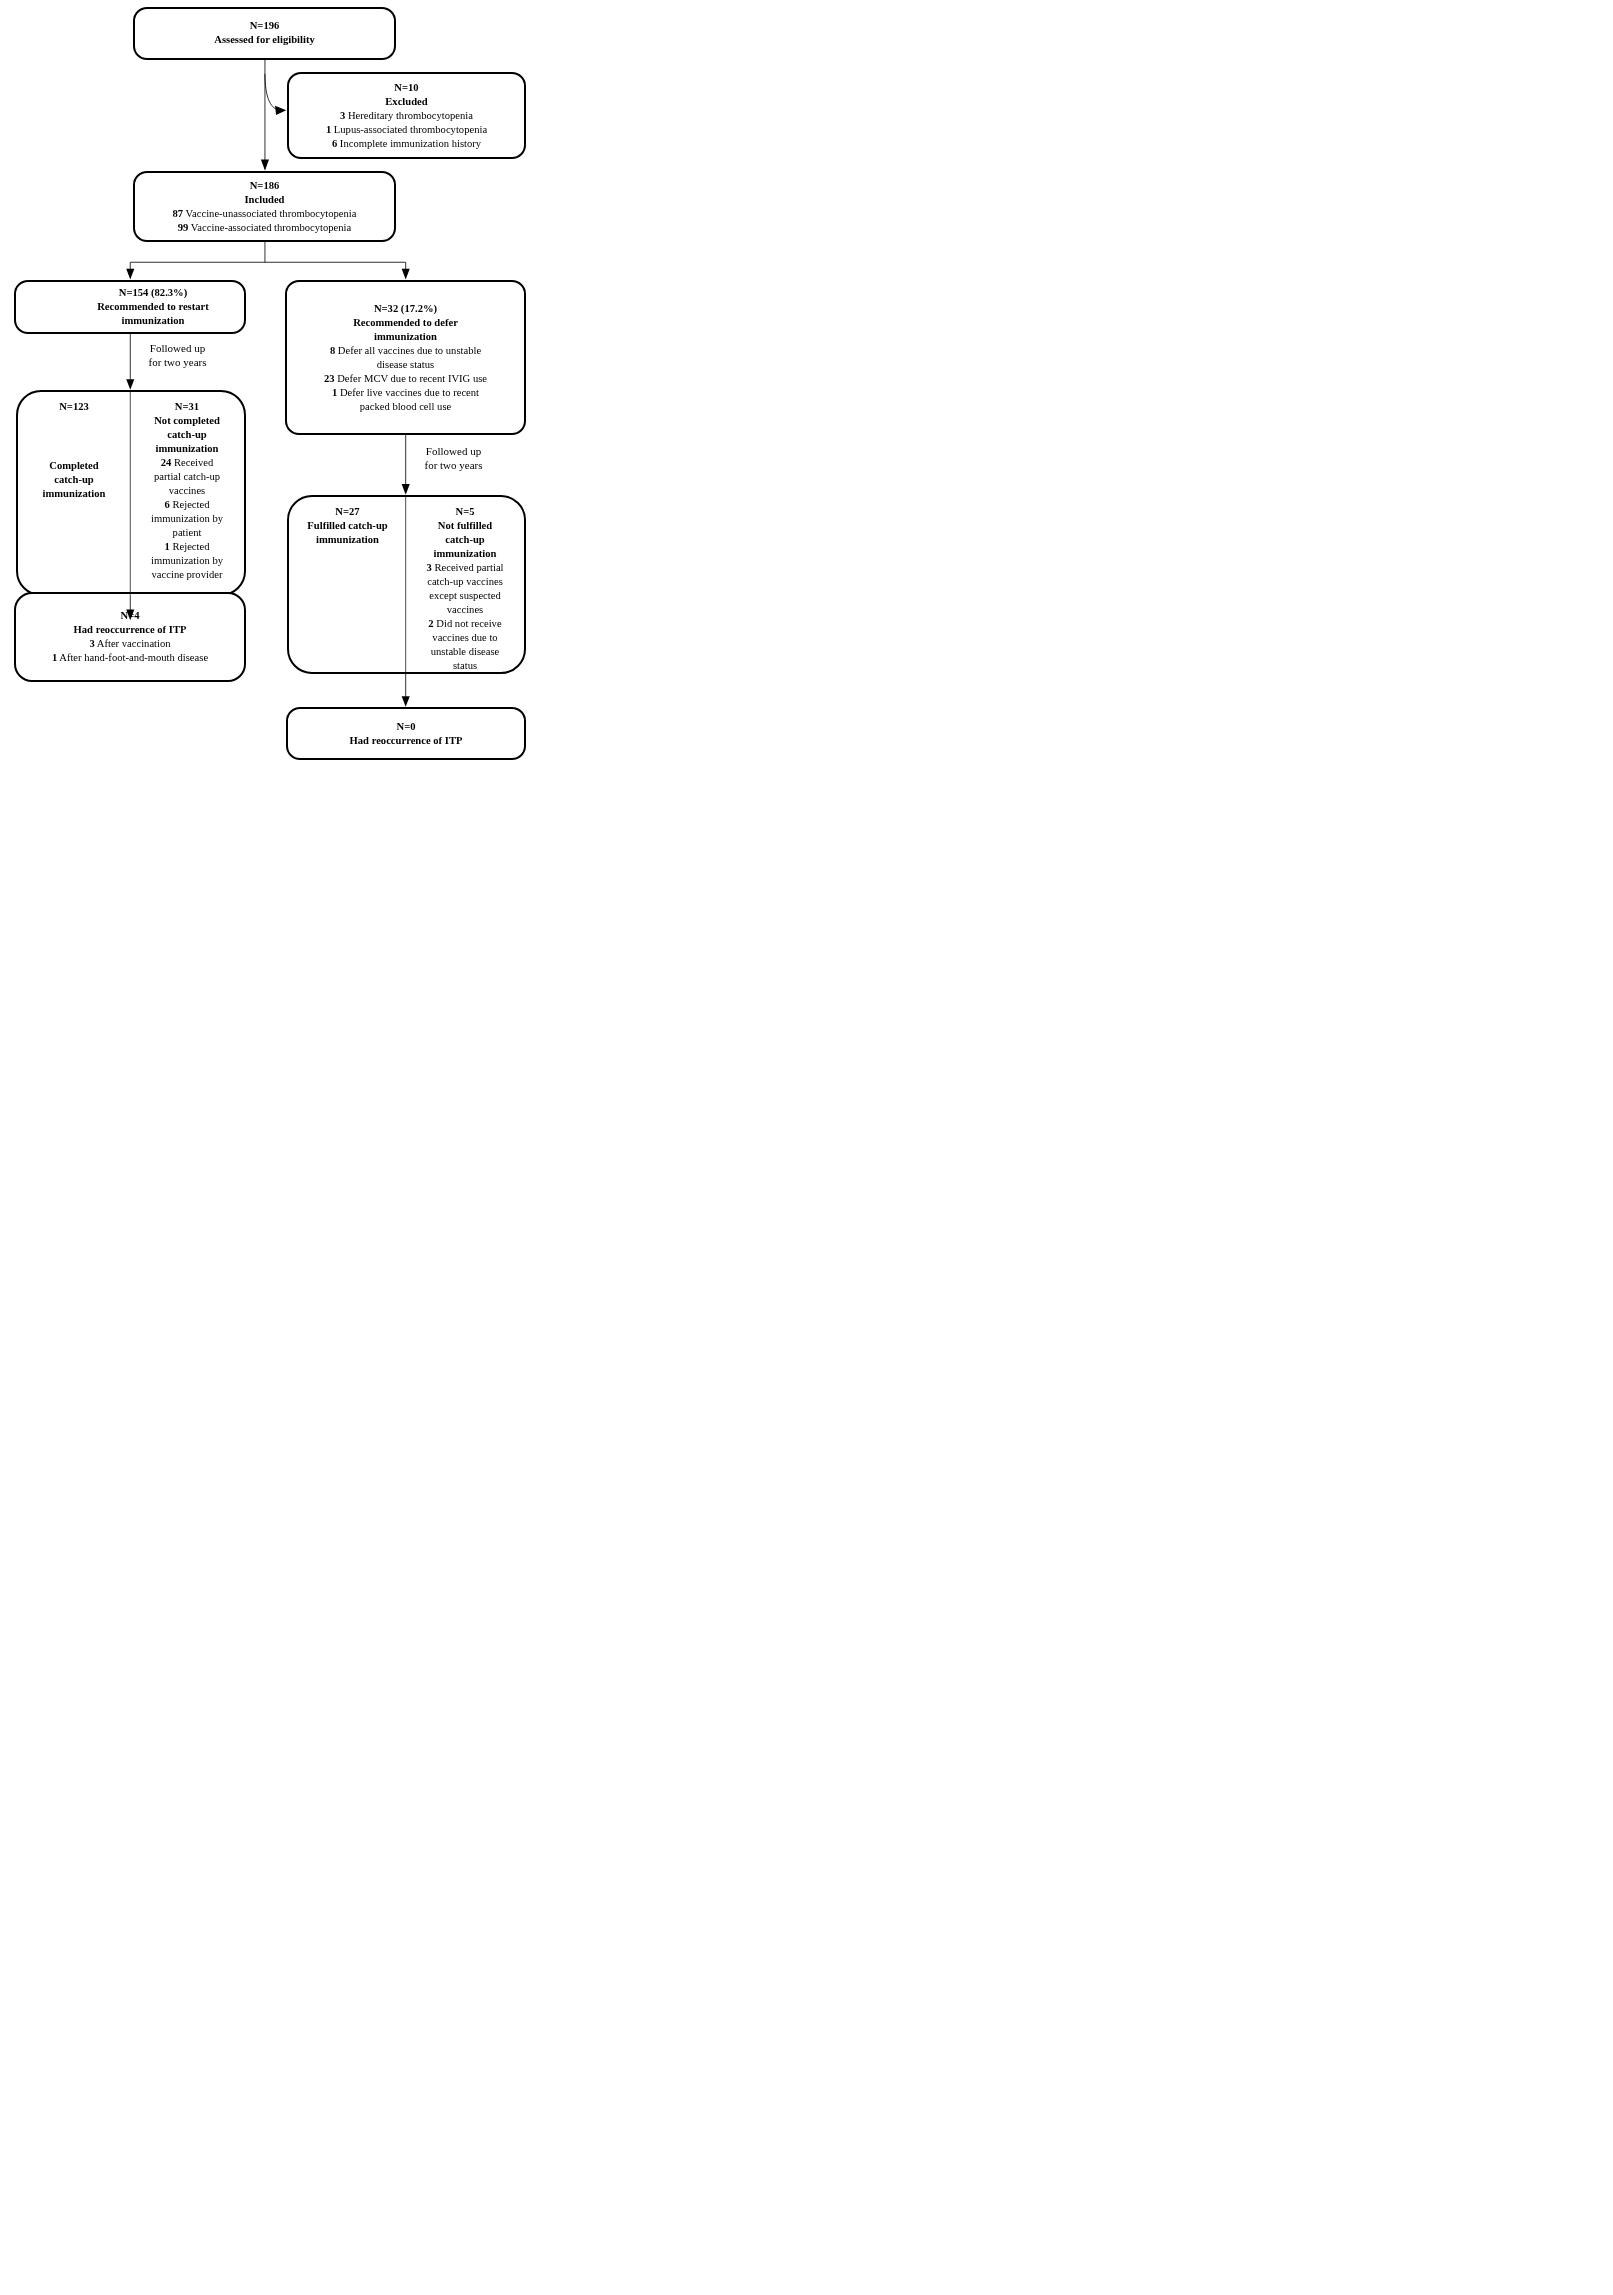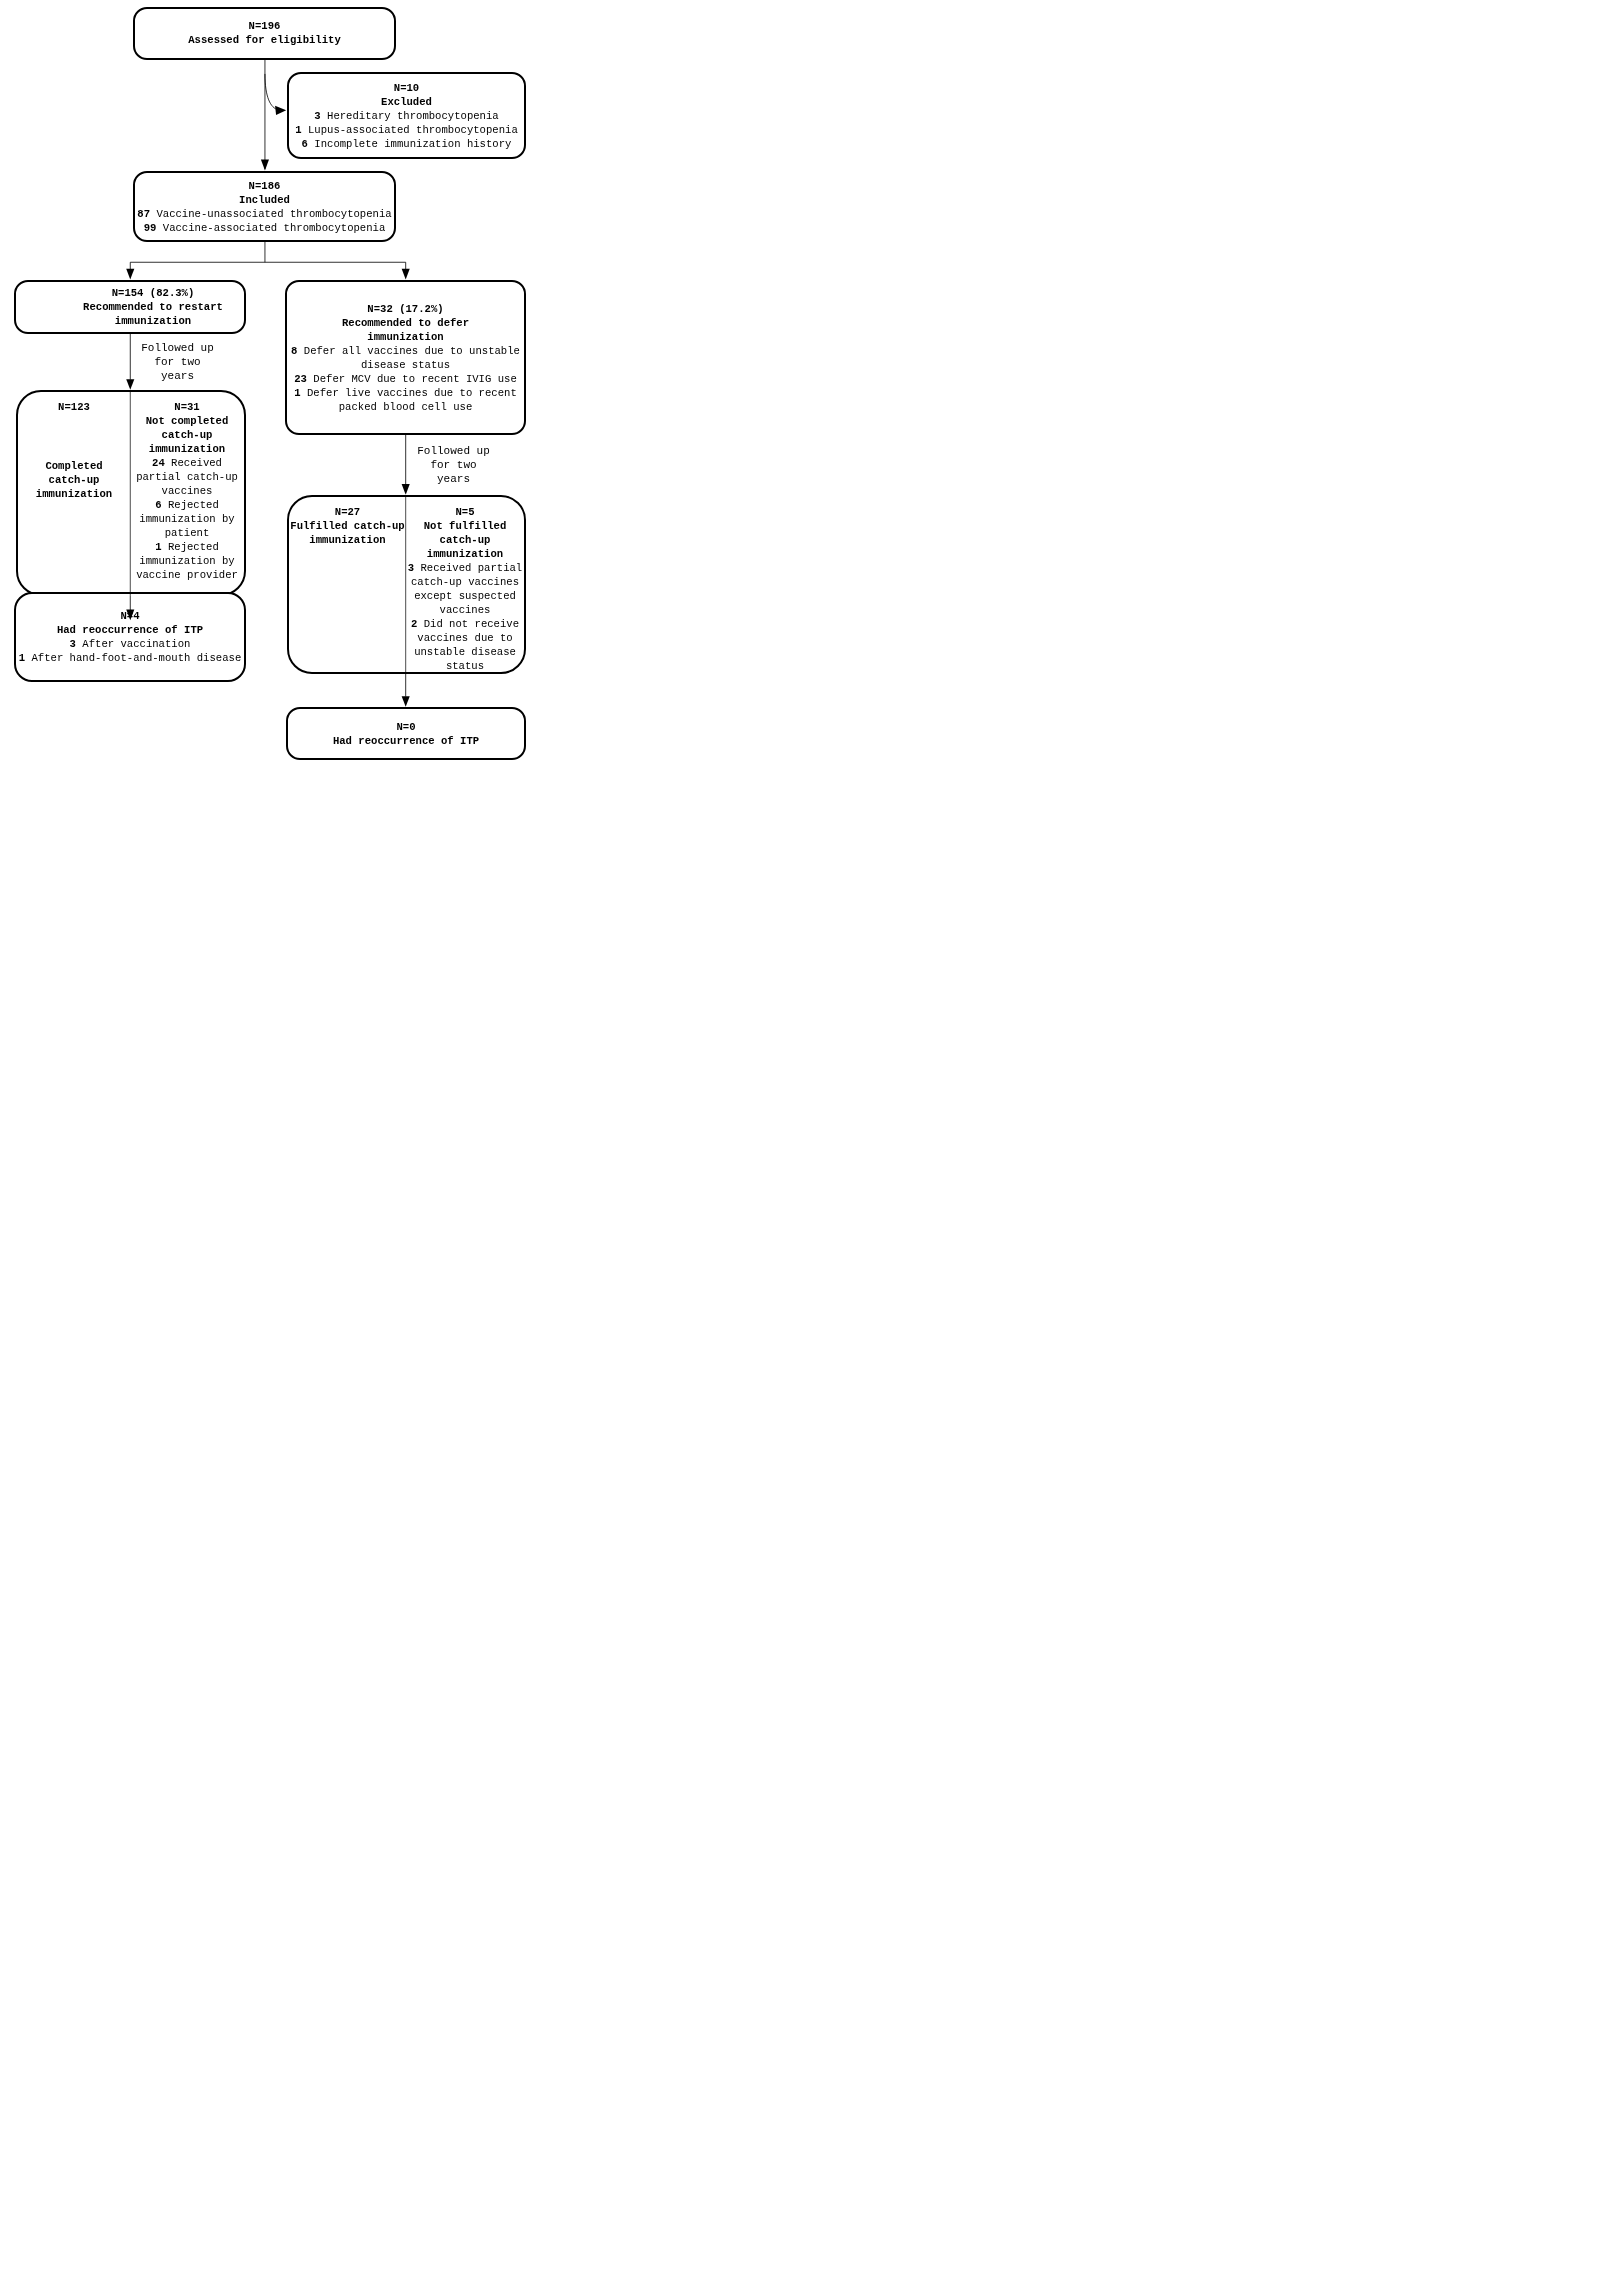--- a/index.html
+++ b/index.html
@@ -1,19 +1,19 @@
 <!DOCTYPE html>
 <html style="font-size:8px"><head>
 <meta charset="utf-8">
 <title>Diagram</title>
 <style>
   html,body{margin:0;padding:0;background:#ffffff;}
   #diagram{
     position:relative;width:538px;height:765px;background:#ffffff;
-    font-family:Liberation Mono, monospace;color:#000;
+    font-family:Liberation Serif, serif;color:#000;
   }
   .box{
     position:absolute;box-sizing:border-box;background:#ffffff;
     border:2px solid #000;border-radius:14px;
     display:flex;flex-direction:column;align-items:center;justify-content:center;
     text-align:center;font-size:10.6px;line-height:14px;
   }
   .pairbox{
     position:absolute;box-sizing:border-box;background:#ffffff;
     border:2px solid #000;border-radius:25px;

